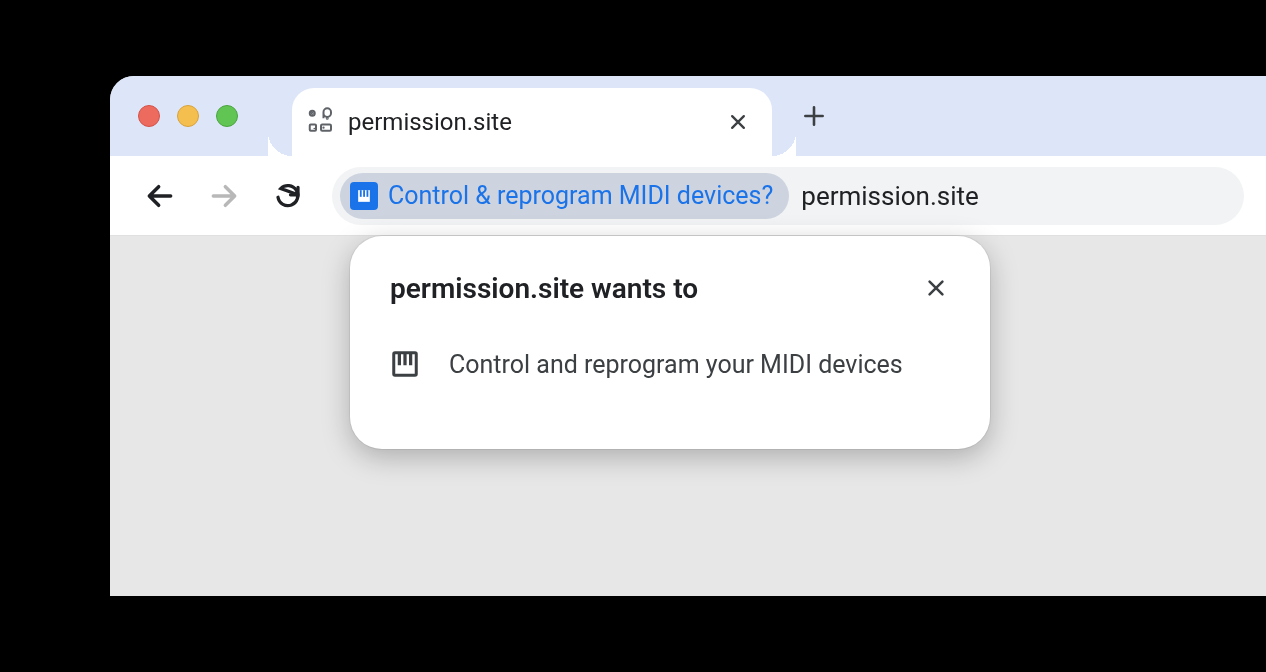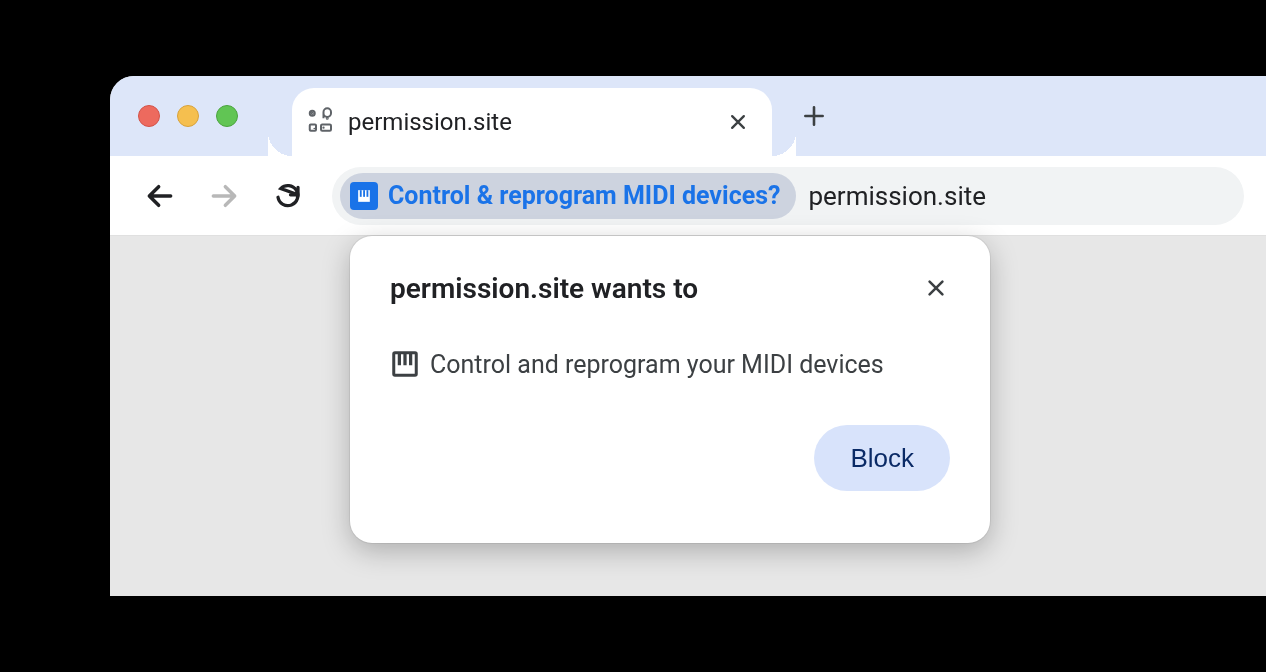--- a/index.html
+++ b/index.html
@@ -125,21 +125,21 @@
   }
   .chip {
     height: 46px;
     background: #cdd3df;
     border-radius: 24px;
     display: flex;
     align-items: center;
     padding: 0 16px 0 10px;
     gap: 10px;
     color: #1a73e8;
-    font-weight: 700;
+    font-weight: 400;
     font-size: 25px;
     cursor: pointer;
   }
   .chip-icon {
     width: 28px; height: 28px;
     background: #1a73e8;
     border-radius: 4px;
     display: flex; align-items: center; justify-content: center;
   }
   .omni-url { color: #202124; }
@@ -151,23 +151,23 @@
     background: #e7e7e7;
   }
 
   
   .bubble {
     position: absolute;
     left: 240px;
     top: 0px;
     width: 640px;
     background: #fff;
-    border-radius: 22px;
+    border-radius: 32px;
     box-shadow: 0 8px 28px rgba(0,0,0,0.25), 0 0 0 1px rgba(0,0,0,0.06);
-    padding: 36px 40px 52px 40px;
+    padding: 36px 40px 24px 40px;
   }
   .bubble-header {
     display: flex;
     align-items: flex-start;
     justify-content: space-between;
     gap: 20px;
   }
   .bubble-title {
     font-size: 28px;
     font-weight: 600;
@@ -176,21 +176,21 @@
   .bubble-close {
     width: 28px; height: 28px;
     display: flex; align-items: center; justify-content: center;
     color: #3c4043;
     cursor: pointer;
     margin-top: 2px;
   }
   .perm-row {
     display: flex;
     align-items: center;
-    gap: 10px;
+    gap: 29px;
     margin-top: 44px;
     font-size: 25px;
     color: #3c4043;
   }
   .perm-icon {
     width: 30px; height: 30px;
     display: flex; align-items: center; justify-content: center;
     color: #3c4043;
   }
   .bubble-actions {
@@ -307,18 +307,17 @@
             <rect x="3" y="3" width="18" height="18" rx="1" fill="none" stroke="currentColor" stroke-width="2.4"></rect>
             <rect x="6.2" y="3" width="2.6" height="10" fill="currentColor"></rect>
             <rect x="10.7" y="3" width="2.6" height="10" fill="currentColor"></rect>
             <rect x="15.2" y="3" width="2.6" height="10" fill="currentColor"></rect>
           </svg>
         </span>
         <span>Control and reprogram your MIDI devices</span>
       </div>
 
       <div class="bubble-actions">
-        <button class="pill-btn">Block</button>
       </div>
     </div>
 
   </div>
 </div>
 
 </body></html>

